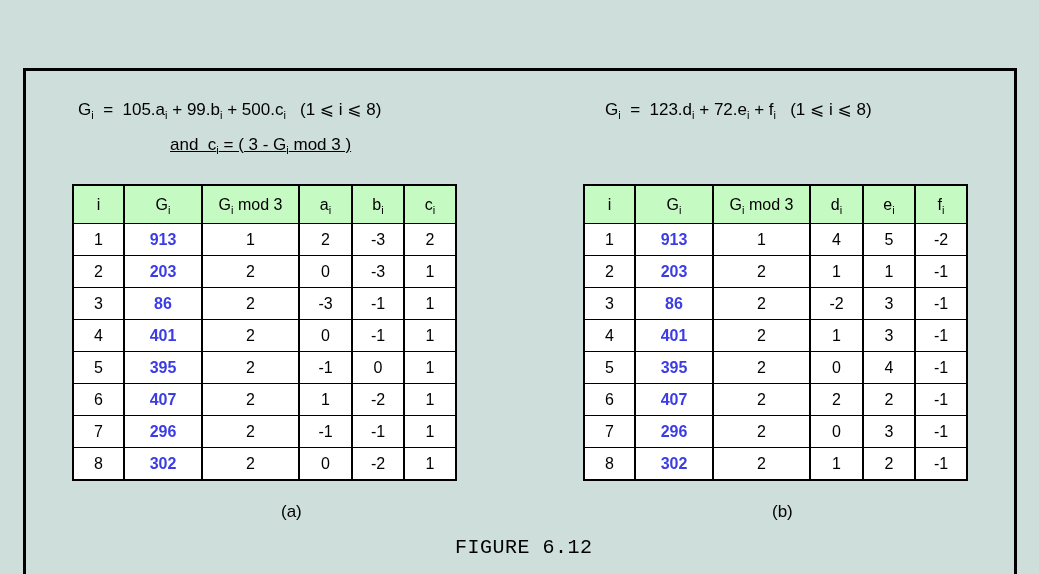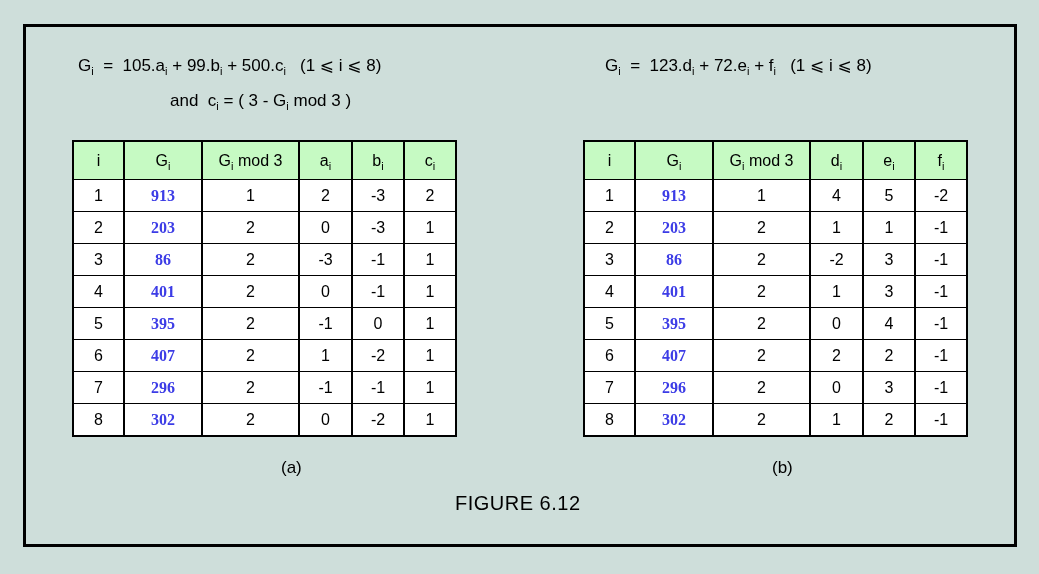--- a/index.html
+++ b/index.html
@@ -9,20 +9,21 @@
     height: 574px;
     background: var(--background, #CEDEDA);
     font-family: "Liberation Sans", sans-serif;
     color: #000;
     overflow: hidden;
   }
   .canvas {
     position: relative;
     width: 1039px;
     height: 456px;
+    margin-top: 44px;
   }
   .frame {
     position: absolute;
     left: 23px;
     top: 24px;
     width: 988px;
     height: 517px;
     border: 3px solid var(--border-black, #000);
   }
   .formula {
@@ -30,21 +31,21 @@
     font-size: 17px;
     white-space: pre;
     line-height: 24px;
   }
   .sub {
     font-size: 11px;
     position: relative;
     top: 4px;
   }
   #f-a1 { left: 78px;  top: 54px; }
-  #f-a2 { left: 170px; top: 89px; }
+  #f-a2 { left: 170px; top: 89px; text-decoration: underline; }
   #f-b1 { left: 605px; top: 54px; }
   #f-b2 { left: 700px; top: 89px; }
 
   table.grid {
     position: absolute;
     top: 140px;
     border-collapse: collapse;
     table-layout: fixed;
     background: var(--cell-white, #FFFFFF);
     font-size: 16px;
@@ -68,35 +69,35 @@
   .grid th {
     background: var(--table-header-green, #C6FAC3);
     font-weight: normal;
     height: 37px;
     border-bottom: 1px solid var(--border-black, #000);
   }
   .grid td { height: 31px; }
   .grid td.gval {
     color: var(--g-value-blue, #3C3CE6);
     font-weight: bold;
-    font-family: Liberation Serif, serif;
   }
   .panel-label {
     position: absolute;
     top: 458px;
     font-size: 17px;
   }
   #label-a { left: 281px; }
   #label-b { left: 772px; }
   #caption {
     position: absolute;
     left: 455px;
     top: 492px;
     font-size: 20px;
     letter-spacing: 0.5px;
+    font-family: Liberation Mono, monospace;
   }
 </style>
 </head>
 <body>
 
 <div class="canvas">
 
   <div class="frame"></div>
 
   <div class="formula" id="f-a1"><span>G</span><span class="sub">i</span><span>  =  105.a</span><span class="sub">i</span><span> + 99.b</span><span class="sub">i</span><span> + 500.c</span><span class="sub">i</span><span>   (1 ⩽ i ⩽ 8)</span></div>

